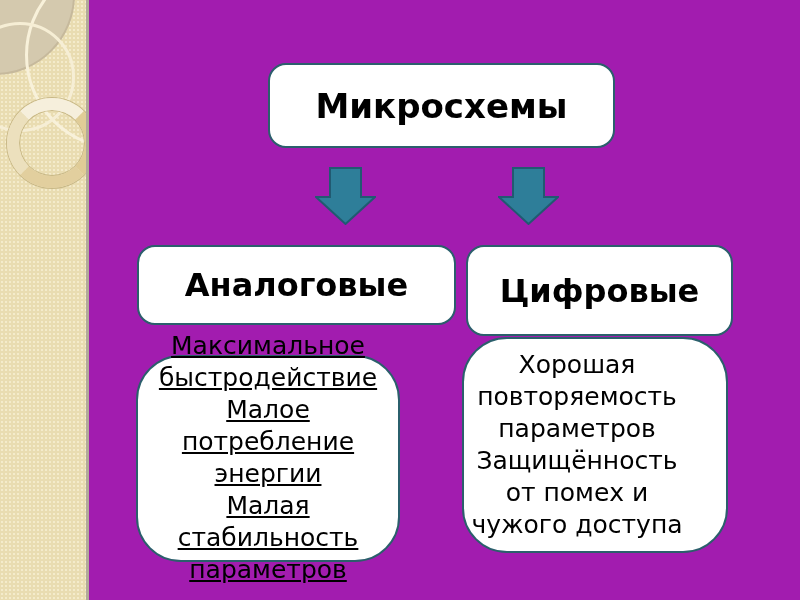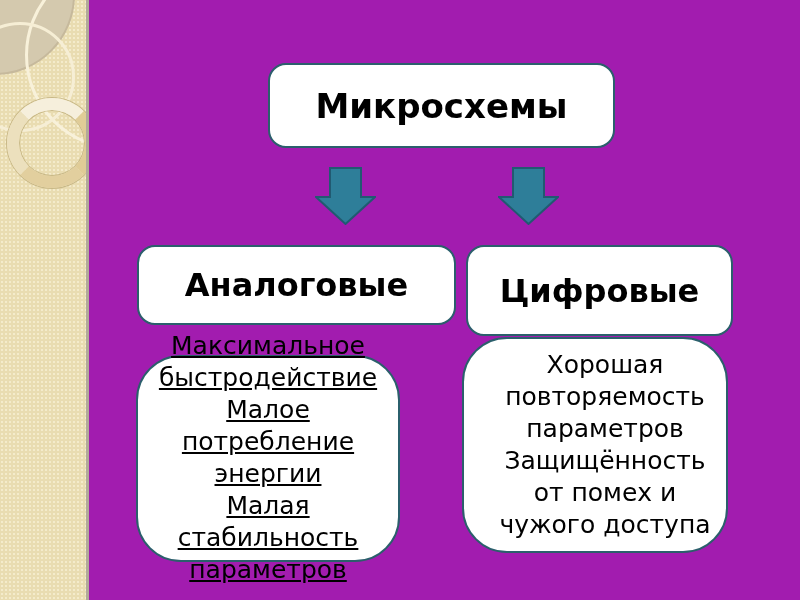--- a/index.html
+++ b/index.html
@@ -50,21 +50,21 @@
     position:absolute;box-sizing:border-box;background:#fff;
     border:2px solid #2b5f6c;border-radius:45px;
   }
   #analog-box{left:136px;top:355px;width:264px;height:207px;}
   #digital-box{left:462px;top:337px;width:266px;height:216px;}
   .detail-text{
     position:absolute;width:300px;text-align:center;
     font-size:25px;line-height:32px;white-space:pre-line;
   }
   #analog-text{left:118px;top:330px;text-decoration:underline;}
-  #digital-text{left:455px;top:349px;}
+  #digital-text{left:427px;top:349px;}
   .arrow{position:absolute;width:61px;height:58px;}
   #arrow-left{left:315px;top:167px;}
   #arrow-right{left:498px;top:167px;}
   .arrow path{stroke:#215a71;stroke-width:2;stroke-linejoin:miter;}
 </style>
 </head>
 <body>
 
 <div id="slide">
 

